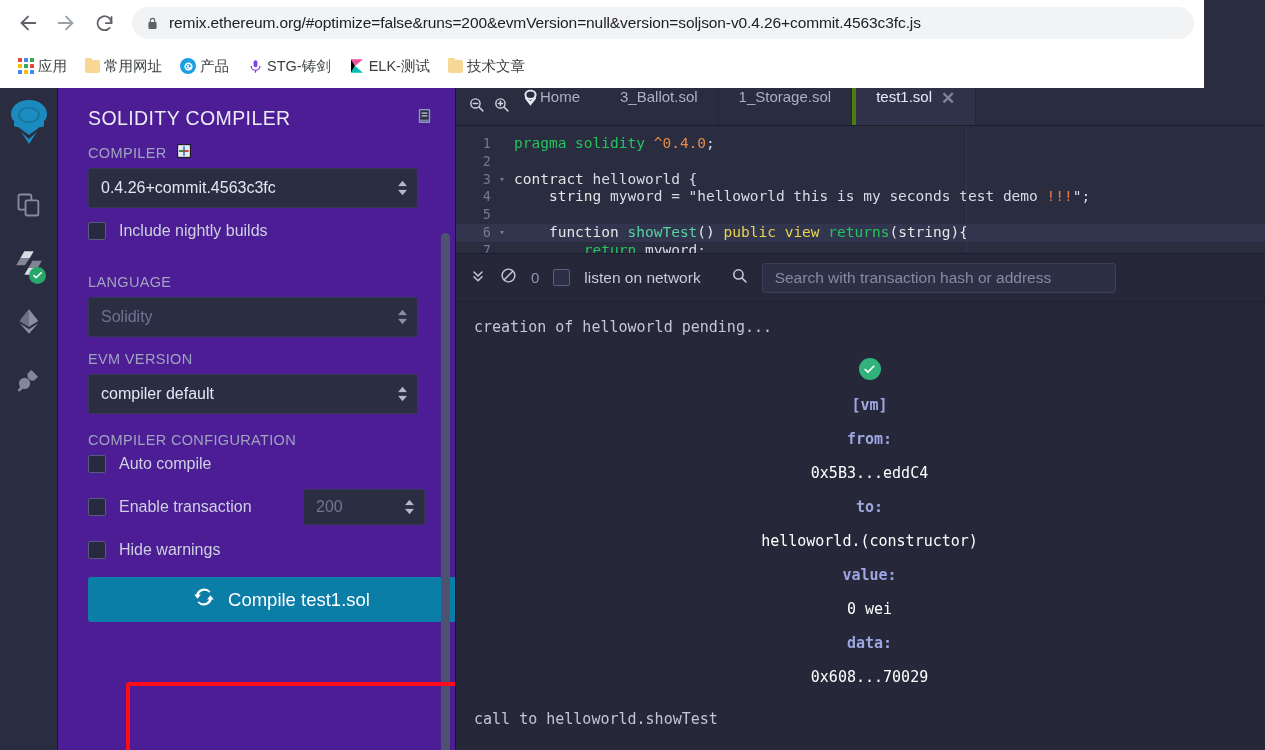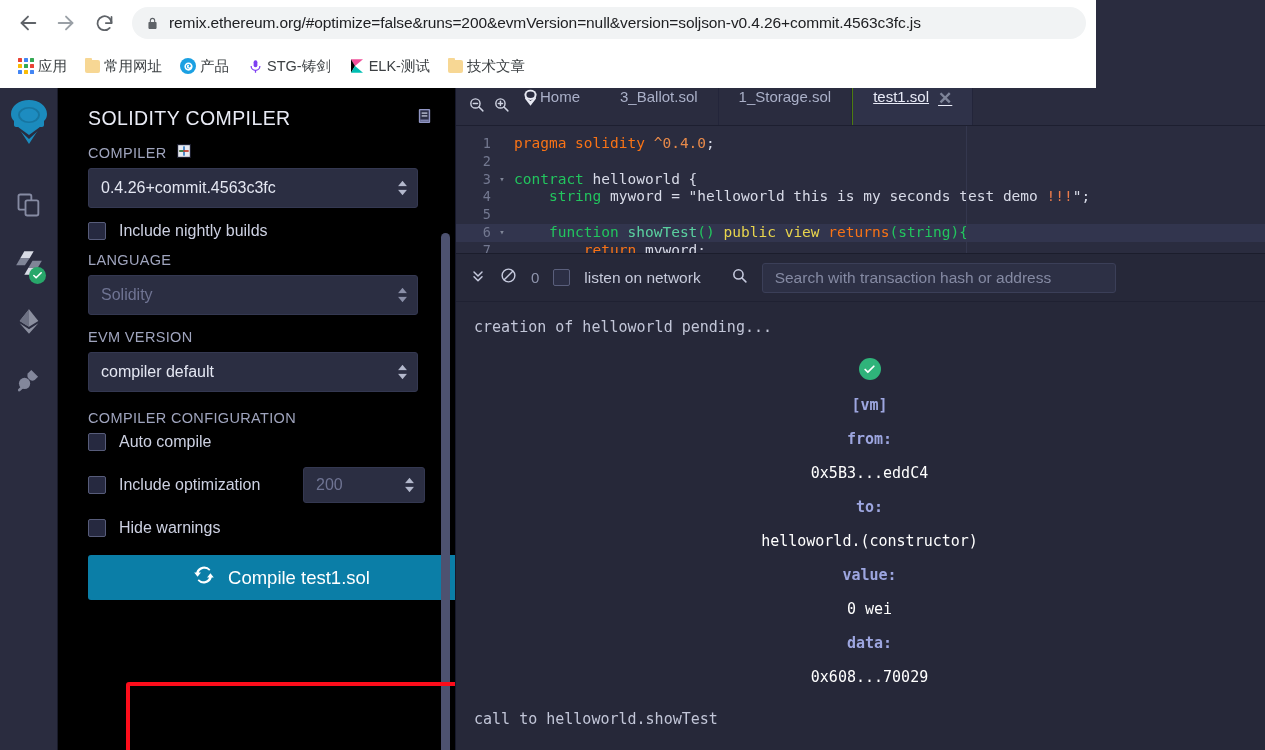--- a/index.html
+++ b/index.html
@@ -5,21 +5,21 @@
   * { box-sizing: border-box; margin: 0; padding: 0; }
   html, body {
     width: 1265px; height: 750px;
     font-family: "Liberation Sans", sans-serif;
     background: #2a2c3f;
     overflow: hidden;
   }
 
   
   .browser-chrome {
-    width: 1096px; height: 88px;
+    width: 1204px; height: 88px;
     background: #ffffff;
     position: relative;
   }
   .nav-row {
     height: 46px;
     display: flex;
     align-items: center;
     padding: 0 10px;
     gap: 2px;
   }
@@ -123,21 +123,21 @@
     width: 17px; height: 17px;
     background: #28a76a;
     border-radius: 50%;
     display: flex; align-items: center; justify-content: center;
   }
 
   
   .panel {
     width: 398px;
     flex: 0 0 398px;
-    background: #000000;
+    background: #4c1d95;
     border-right: 1px solid #16182a;
     position: relative;
     overflow: hidden;
   }
   .panel-header {
     display: flex; align-items: center; justify-content: space-between;
     padding: 18px 22px 14px 30px;
   }
   .panel-title {
     font-size: 19.5px;
@@ -165,21 +165,21 @@
     position: relative;
     margin-bottom: 14px;
   }
   .select-box.muted { color: #6f7493; }
   .spinner-arrows {
     position: absolute; right: 10px; top: 50%; transform: translateY(-50%);
     display: flex; flex-direction: column; gap: 3px;
   }
   .checkline {
     display: flex; align-items: center; gap: 13px;
-    margin: 10px 0 12px 0;
+    margin: 10px 0 34px 0;
   }
   .cbox {
     width: 18px; height: 18px;
     border: 1px solid #575c7a;
     border-radius: 2px;
     background: #262940;
     flex: 0 0 18px;
   }
   .cb-label { font-size: 16px; color: #cdd1e2; }
   .cfg-section { margin-top: 18px; }
@@ -254,22 +254,21 @@
     padding: 0 20px;
     font-size: 15px;
     color: #aab0c8;
     border-right: 1px solid #23253a;
     white-space: nowrap;
   }
   .tab.home { padding-left: 4px; gap: 1px; border-right: none; }
   .tab.active {
     background: #2f3249;
     color: #e9ebf7;
-    border-left: 1px solid #4d7c0f;
-    text-decoration: underline;
+    border-left: 4px solid #4d7c0f;
   }
   .tab-close { color: #7e8499; font-size: 17px; font-weight: bold; }
 
   .editor {
     flex: 1 1 auto;
     background: #2a2c3f;
     position: relative;
     overflow: hidden;
     min-height: 0;
   }
@@ -289,22 +288,22 @@
     color: #737890;
     font-size: 13.5px;
   }
   .fold {
     width: 12px; flex: 0 0 12px;
     color: #808698;
     font-size: 9px;
     text-align: center;
   }
   .ctext { padding-left: 6px; white-space: pre; }
-  .kw      { color: #f97316; }
-  .kw2     { color: #22c55e; margin-top: 33px; }
+  .kw      { color: #22c55e; }
+  .kw2     { color: #e5e5e5; margin-top: 33px; }
   .kw3     { color: #e8d44d; }
   .kw4     { color: #5ad1a0; }
   .num     { color: #e88a4a; }
   .plain   { color: #d8dbe8; }
   .punct   { color: #d8dbe8; }
   .str     { color: #d8dbe8; }
   .bang    { color: #eb7b4a; }
   .editor-vline {
     position: absolute; left: 510px; top: 0; bottom: 0;
     width: 1px; background: #34374e;
@@ -595,21 +594,21 @@
         <div class="opt-row">
           <div class="opt-left">
             <span class="cbox"></span>
             <span class="cb-label">Auto compile</span>
           </div>
         </div>
 
         <div class="opt-row">
           <div class="opt-left">
             <span class="cbox"></span>
-            <span class="cb-label">Include optimization</span>
+            <span class="cb-label">Enable transaction</span>
           </div>
           <div class="runs-box">
             <span>200</span>
             <span class="spinner-arrows">
               <svg width="9" height="6" viewBox="0 0 10 6">
                   <polygon points="5,0 10,6 0,6" fill="#b3b8cc"></polygon>
                 </svg>
               <svg width="9" height="6" viewBox="0 0 10 6">
                   <polygon points="5,6 10,0 0,0" fill="#b3b8cc"></polygon>
                 </svg>

